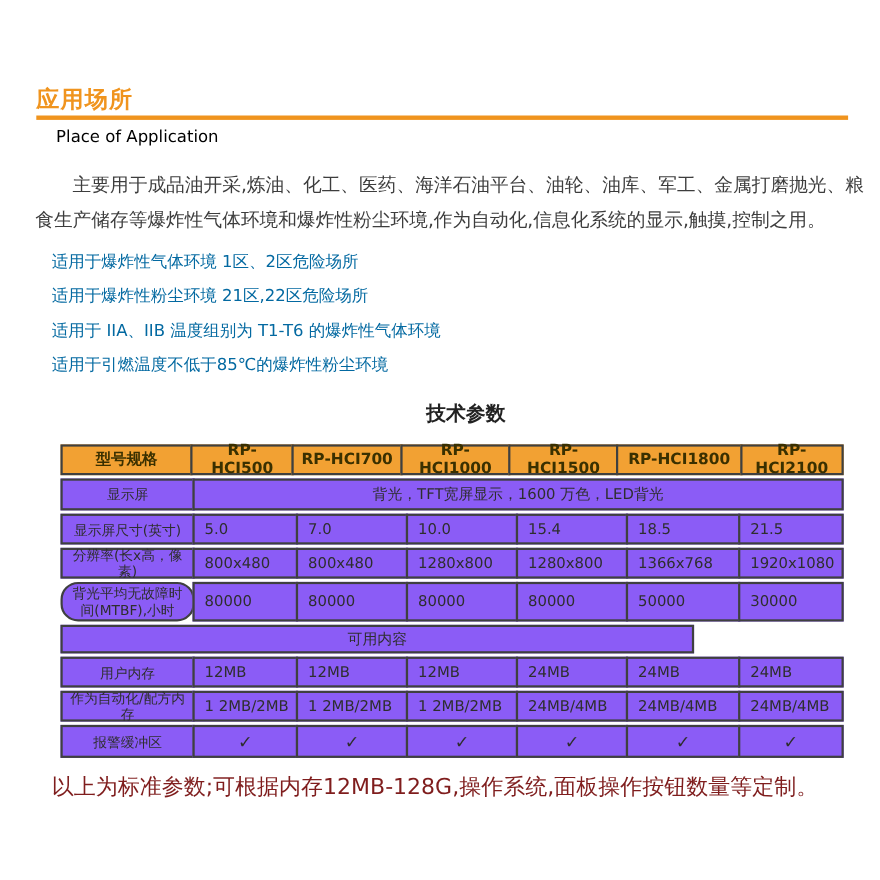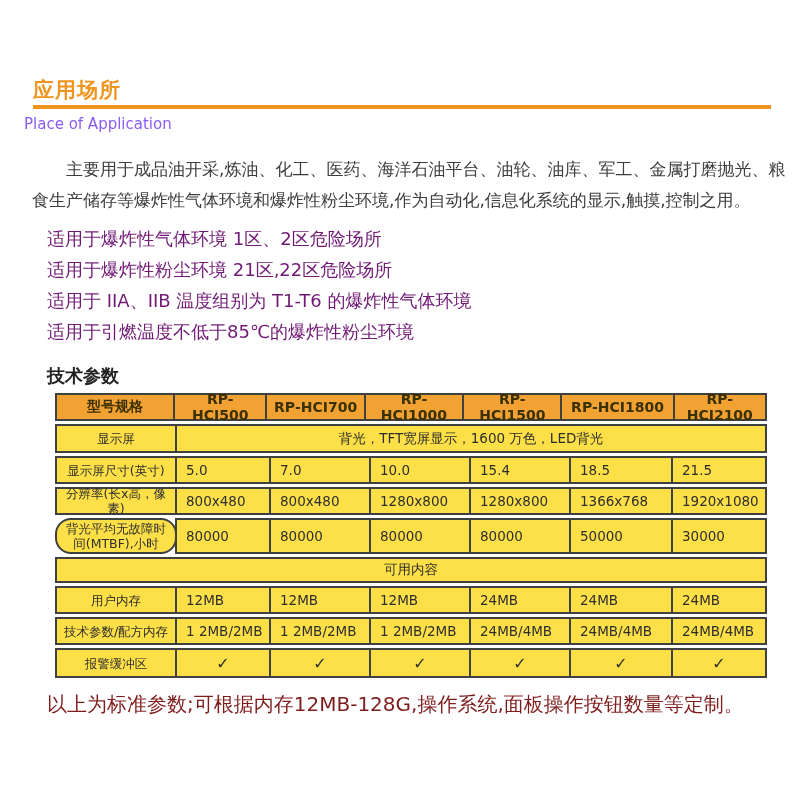--- a/index.html
+++ b/index.html
@@ -16,45 +16,45 @@
   .sec-title-zh{
     margin:0 0 0 33px;
     font-size:21px;line-height:24px;font-weight:bold;
     color:#F0941E;letter-spacing:1px;
   }
   .accent-rule{
     margin:3px 29px 0 33px;
     height:4px;background:#F0941E;
   }
   .sec-title-en{
-    margin:6px 0 0 24px;
-    font-size:15px;color:#8b5cf6;
+    margin:6px 0 0 51px;
+    font-size:15px;color:#000000;
   }
   
   .intro-paragraph{
     margin:21px 12px 0 32px;
     font-size:17px;line-height:31px;
     text-indent:2em;color:#3d3d3d;
   }
   .intro-lines{
     margin:7px 0 0 47px;
-    font-size:18px;line-height:31px;color:#701a75;
+    font-size:15px;line-height:31px;color:#0369a1;
   }
   .intro-line{white-space:nowrap;}
   
   .table-title{
-    margin:17px 0 5px 47px;
-    font-size:18px;font-weight:bold;color:#222222;
+    margin:17px 0 16px 47px;
+    font-size:18px;font-weight:bold;color:#222222;text-align:center;
   }
   .spec-table{margin-left:55px;width:712px;}
   .spec-row{display:flex;margin-bottom:3px;}
   .spec-cell{
     box-sizing:border-box;
     border:2px solid #3F4040;
-    background:#fde047;
+    background:#8b5cf6;
     display:flex;align-items:center;
     font-size:13px;color:#2e2e2e;
     padding:2px 6px;
   }
   .spec-cell + .spec-cell{margin-left:-2px;}
   .cell-hdr{
     background:#F2A133;
     font-weight:bold;font-size:14px;color:#3a3000;
     justify-content:center;text-align:center;
   }
@@ -128,33 +128,33 @@
       <div class="spec-row">
         <div class="spec-cell cell-label" style="width: 122px; height: 36px; border-radius: 16px;">背光平均无故障时间(MTBF),小时</div>
         <div class="spec-cell cell-data" style="width: 96px; height: 36px;">80000</div>
         <div class="spec-cell cell-data" style="width: 102px; height: 36px;">80000</div>
         <div class="spec-cell cell-data" style="width: 102px; height: 36px;">80000</div>
         <div class="spec-cell cell-data" style="width: 102px; height: 36px;">80000</div>
         <div class="spec-cell cell-data" style="width: 104px; height: 36px;">50000</div>
         <div class="spec-cell cell-data" style="width: 96px; height: 36px;">30000</div>
       </div>
       <div class="spec-row">
-        <div class="spec-cell cell-span" style="width: 712px; height: 26px;">可用内容</div>
+        <div class="spec-cell cell-span" style="width: 576px; height: 26px;">可用内容</div>
       </div>
       <div class="spec-row">
         <div class="spec-cell cell-label" style="width: 122px; height: 28px;">用户内存</div>
         <div class="spec-cell cell-data" style="width: 96px; height: 28px;">12MB</div>
         <div class="spec-cell cell-data" style="width: 102px; height: 28px;">12MB</div>
         <div class="spec-cell cell-data" style="width: 102px; height: 28px;">12MB</div>
         <div class="spec-cell cell-data" style="width: 102px; height: 28px;">24MB</div>
         <div class="spec-cell cell-data" style="width: 104px; height: 28px;">24MB</div>
         <div class="spec-cell cell-data" style="width: 96px; height: 28px;">24MB</div>
       </div>
       <div class="spec-row">
-        <div class="spec-cell cell-label" style="width: 122px; height: 28px;">技术参数/配方内存</div>
+        <div class="spec-cell cell-label" style="width: 122px; height: 28px;">作为自动化/配方内存</div>
         <div class="spec-cell cell-data" style="width: 96px; height: 28px;">1 2MB/2MB</div>
         <div class="spec-cell cell-data" style="width: 102px; height: 28px;">1 2MB/2MB</div>
         <div class="spec-cell cell-data" style="width: 102px; height: 28px;">1 2MB/2MB</div>
         <div class="spec-cell cell-data" style="width: 102px; height: 28px;">24MB/4MB</div>
         <div class="spec-cell cell-data" style="width: 104px; height: 28px;">24MB/4MB</div>
         <div class="spec-cell cell-data" style="width: 96px; height: 28px;">24MB/4MB</div>
       </div>
       <div class="spec-row">
         <div class="spec-cell cell-label" style="width: 122px; height: 30px;">报警缓冲区</div>
         <div class="spec-cell cell-data centered" style="width: 96px; height: 30px;">✓</div>

